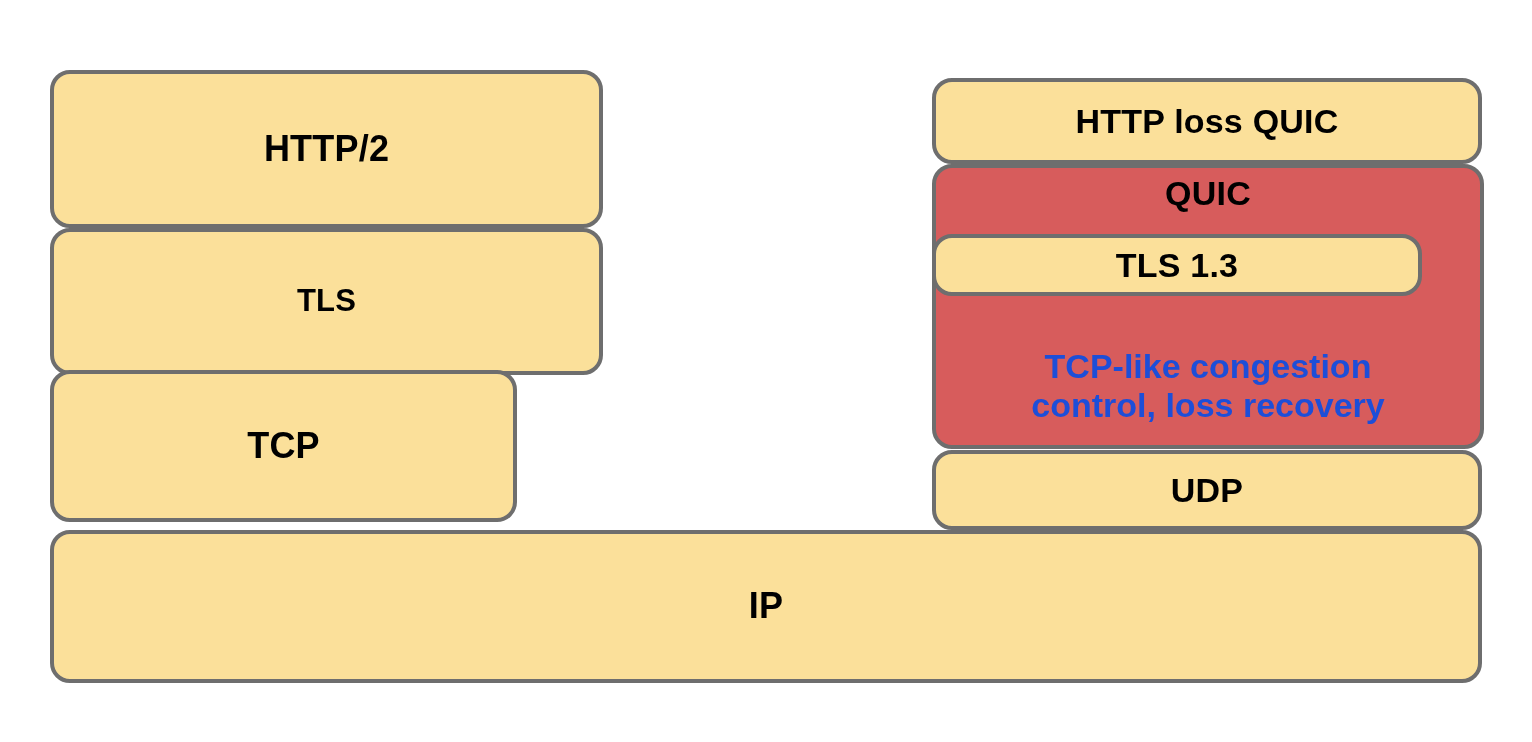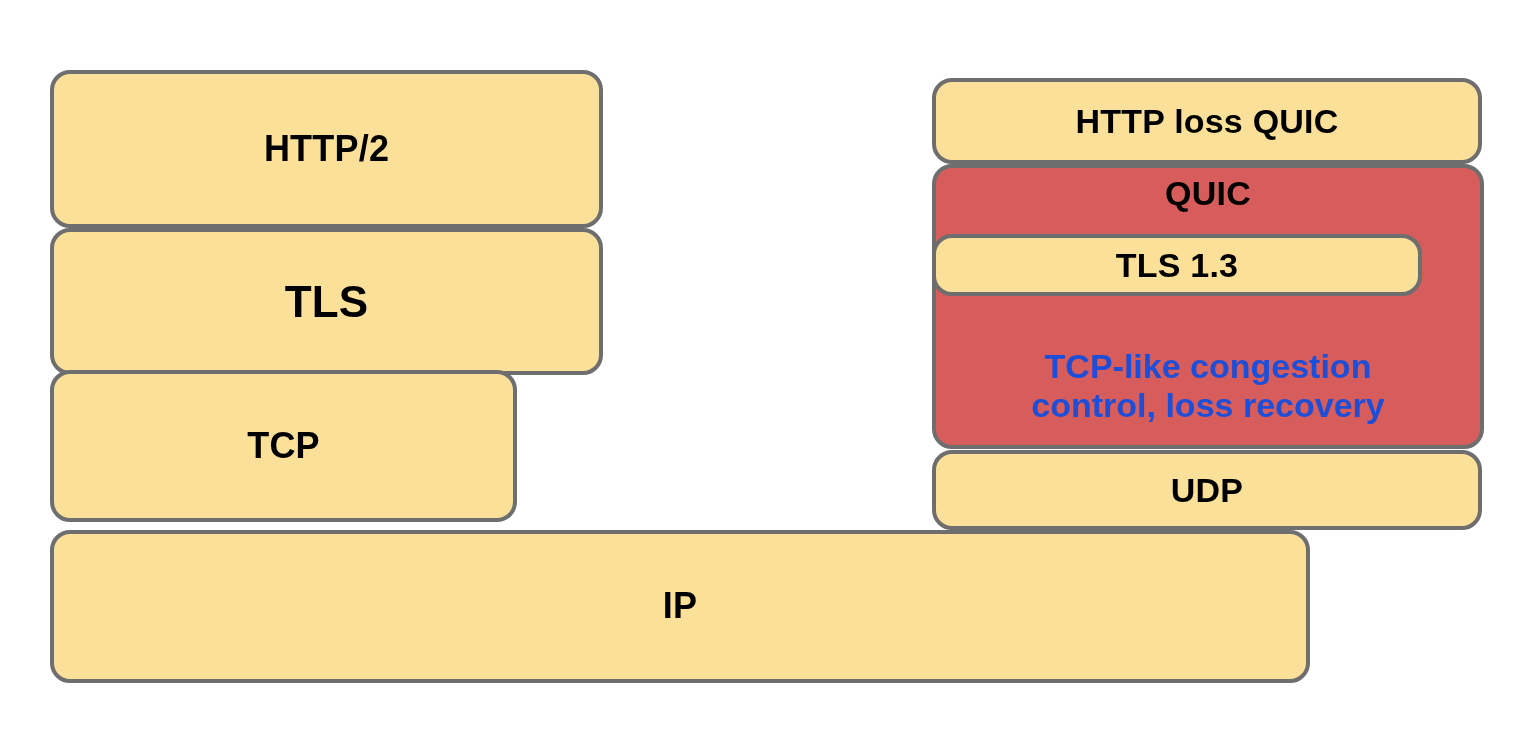--- a/index.html
+++ b/index.html
@@ -38,36 +38,36 @@
   .red {
     background: #d75c5c;
   }
   .label {
     display: block;
     white-space: pre-line;
     padding: 0 10px;
   }
   
   .b-http2  { left: 50px;  top: 70px;  width: 553px; height: 158px; font-size: 36px; }
-  .b-tls    { left: 50px;  top: 228px; width: 553px; height: 147px; font-size: 44px; }
+  .b-tls    { left: 50px;  top: 228px; width: 553px; height: 147px; font-size: 31px; }
   .b-tcp    { left: 50px;  top: 370px; width: 467px; height: 152px; font-size: 36px; }
   
   .b-httpq  { left: 932px; top: 78px;  width: 550px; height: 86px;  font-size: 34px; }
   .b-quic   { left: 932px; top: 164px; width: 552px; height: 285px; font-size: 34px;
               align-items: flex-start; border-top-left-radius: 20px;
               border-top-right-radius: 20px; }
   .b-quic .label { padding-top: 6px; text-align: center; }
   .b-tls13  { left: 932px; top: 234px; width: 490px; height: 62px;  font-size: 34px; z-index: 3; }
   .b-ccloss { position: absolute; left: 932px; top: 330px; width: 552px; height: 112px;
               display: flex; align-items: center; justify-content: center;
               text-align: center; color: #1d4ed8; font-weight: bold; font-size: 34px;
               line-height: 1.15; z-index: 3; pointer-events: none; }
   .b-udp    { left: 932px; top: 450px; width: 550px; height: 80px;  font-size: 34px; }
   
-  .b-ip     { left: 50px;  top: 530px; width: 1260px; height: 153px; font-size: 36px; }
+  .b-ip     { left: 50px;  top: 530px; width: 1432px; height: 153px; font-size: 36px; }
 </style>
 </head>
 <body>
 
 <div id="canvas">
 
   <div class="box yellow b-http2">
     <span class="label">HTTP/2</span>
   </div>
 

